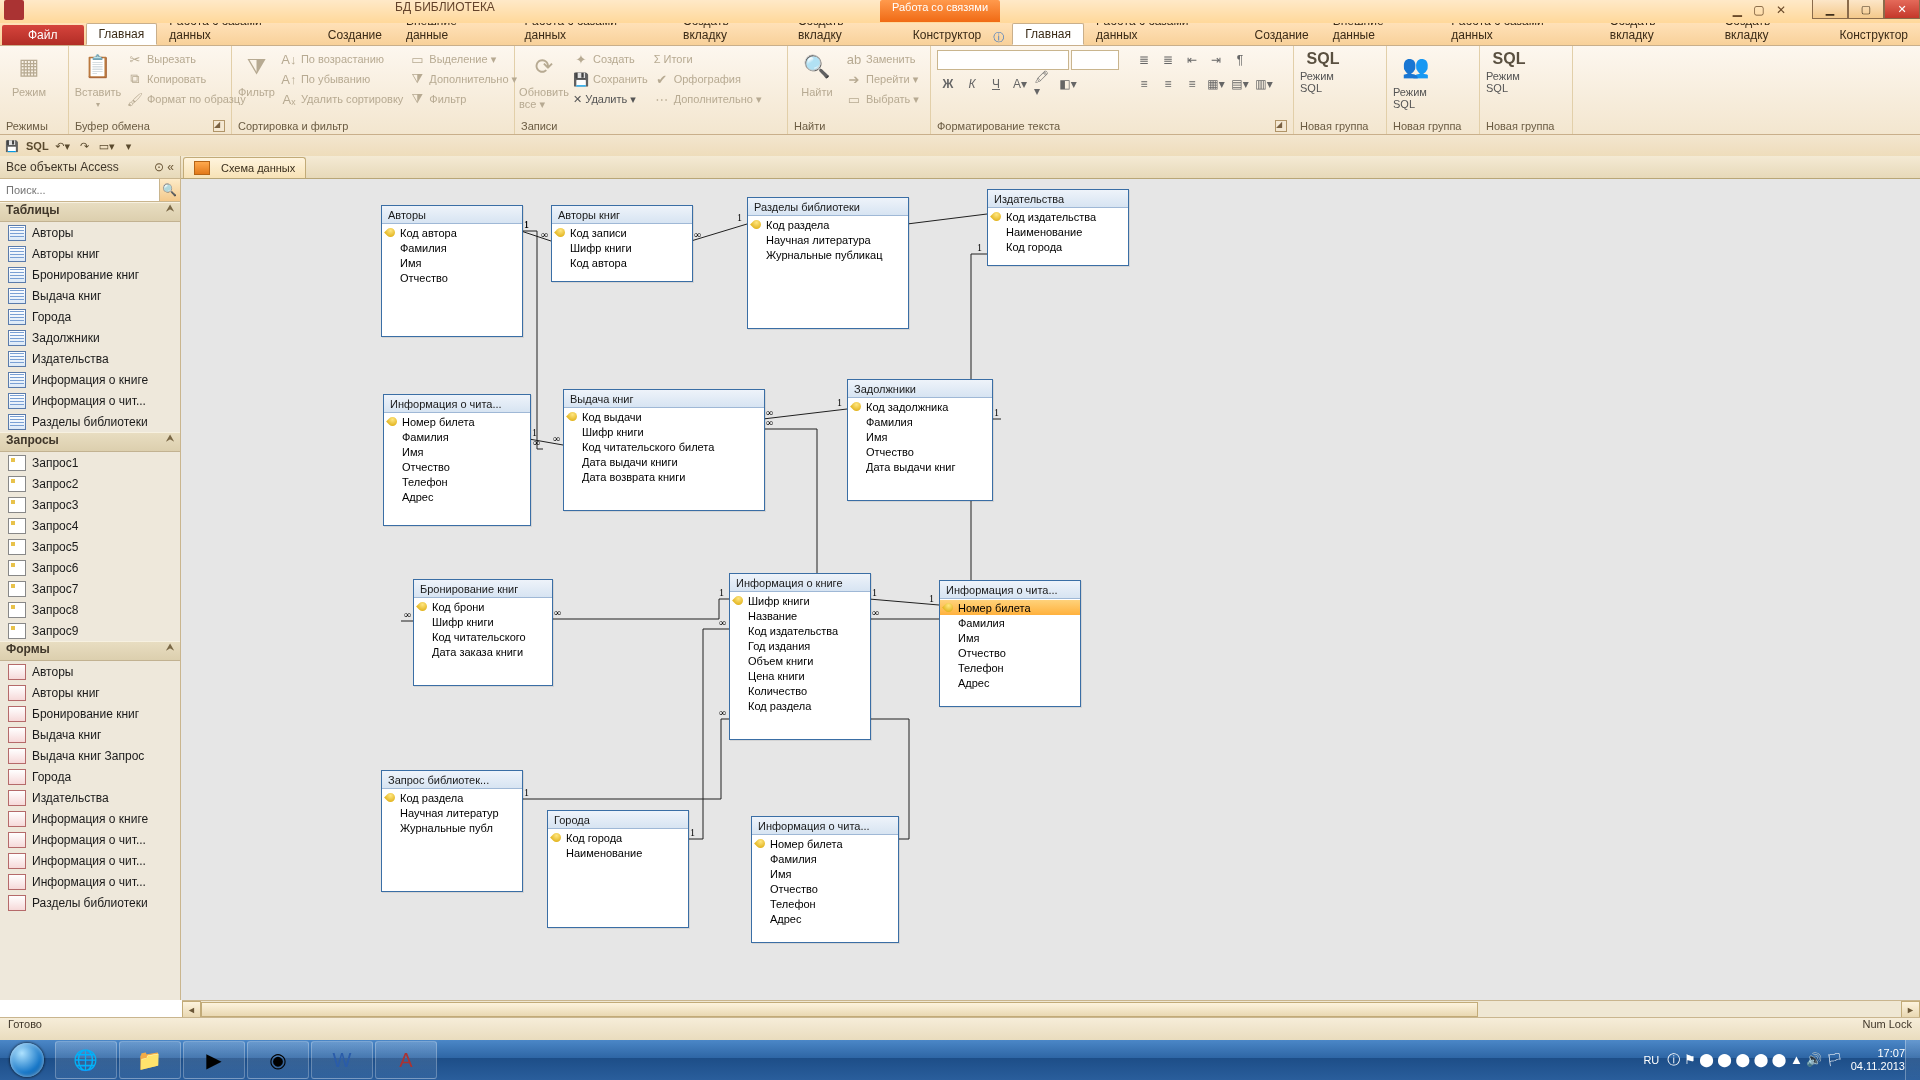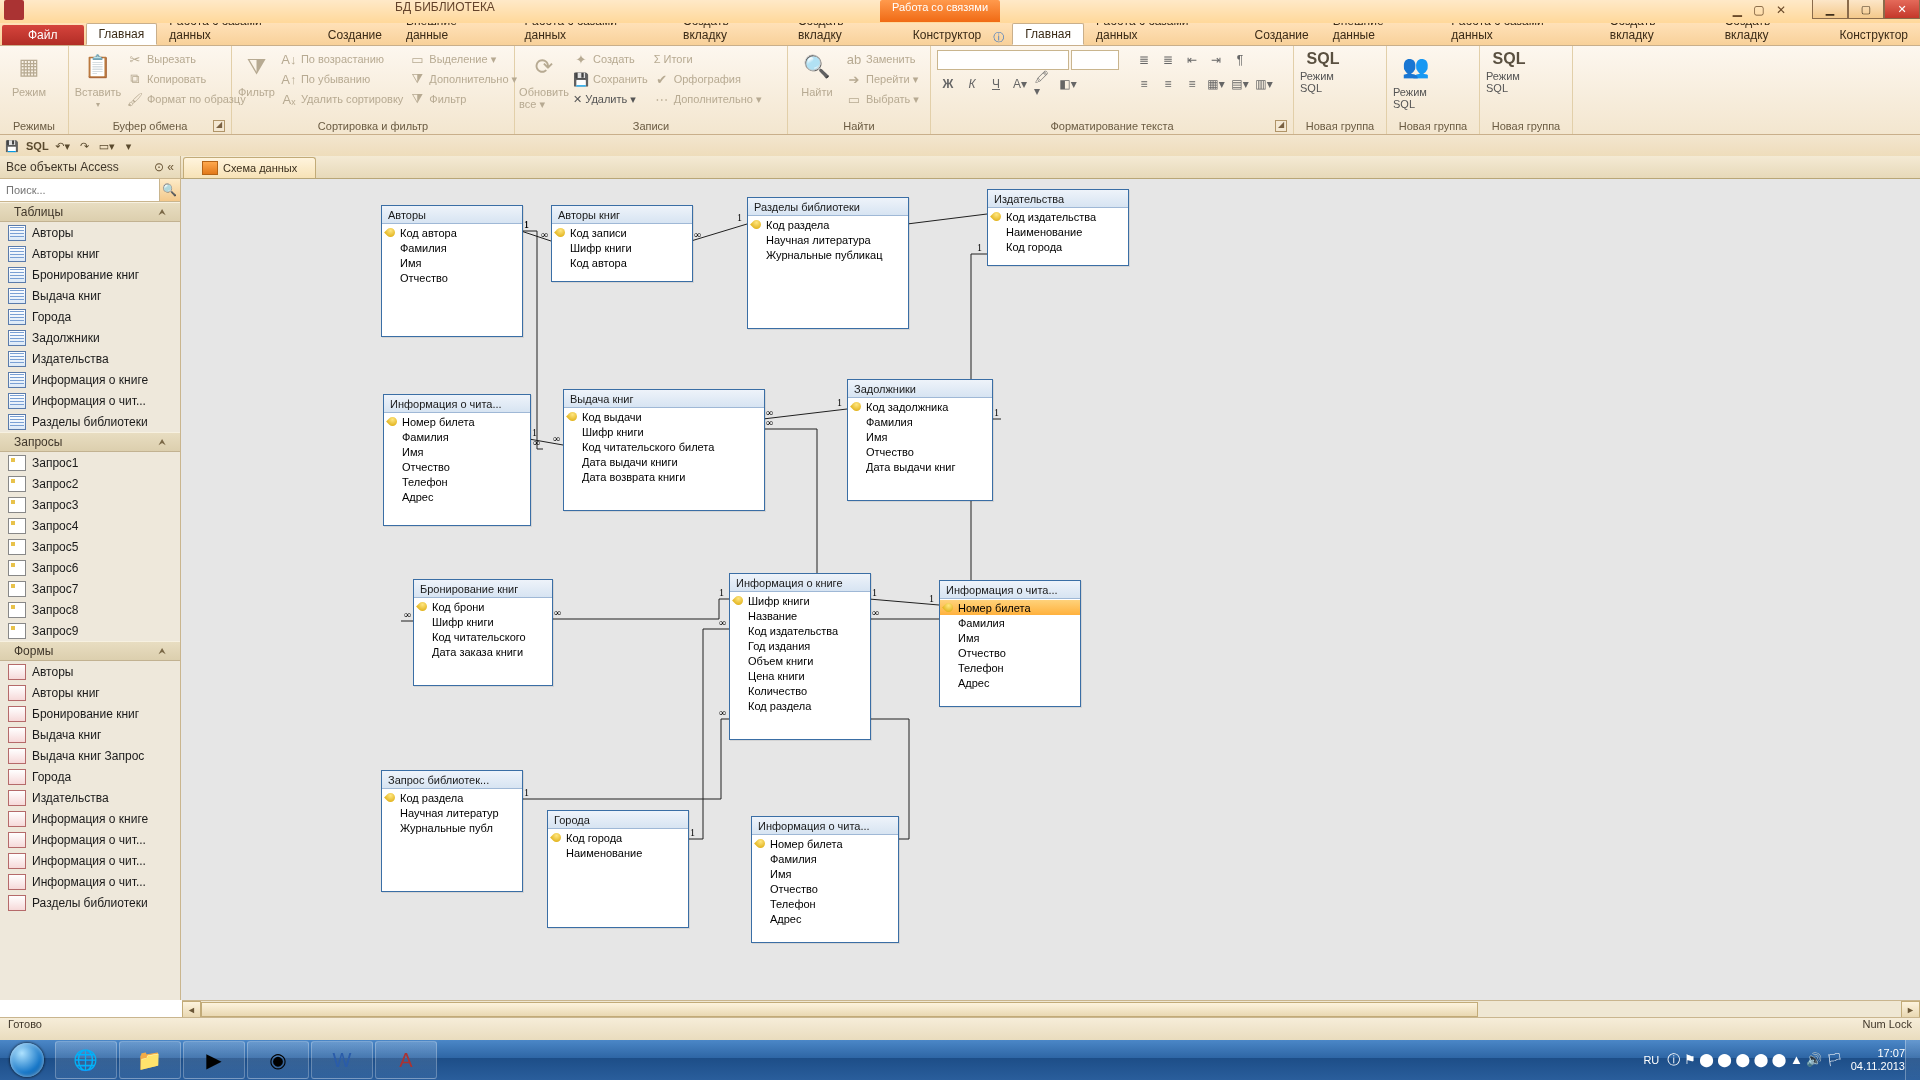--- a/index.html
+++ b/index.html
@@ -15,21 +15,21 @@
 
 .tabs{height:22px;background:linear-gradient(#ffe1b8,#f8d19a);display:flex;align-items:flex-end;padding-left:2px;border-bottom:1px solid #c9af8b}
 .tab{padding:3px 12px 3px;color:#3b2b17;font-size:12px;cursor:default}
 .tab.file{background:linear-gradient(#d5443c,#b22d26);color:#fff;border-radius:2px 2px 0 0;margin-right:2px;padding:3px 26px}
 .tab.active{background:#fff;border:1px solid #c9af8b;border-bottom:1px solid #fff;border-radius:2px 2px 0 0}
 .tabs .help{margin-left:auto;margin-right:8px;color:#3673c4}
 
 .ribbon{height:88px;background:linear-gradient(#fdf7ef,#f3e6cf);border-bottom:1px solid #c9af8b;display:flex}
 .rgroup{border-right:1px solid #e2cfa9;display:flex;flex-direction:column;justify-content:space-between;padding:2px 6px 0}
 .rgroup .body{flex:1;display:flex;align-items:flex-start;gap:6px;padding-top:2px}
-.rgroup .label{text-align:center;font-size:11px;color:#6a5b42;padding:1px 0 2px;position:relative}
+.rgroup .label{font-size:11px;color:#6a5b42;padding:1px 0 2px;position:relative}
 .rgroup .label .dlg{position:absolute;right:0;bottom:2px;width:10px;height:10px;border:1px solid #b09468;font-size:8px;line-height:8px;color:#7a6142}
 .bigbtn{display:flex;flex-direction:column;align-items:center;width:46px;color:#555;font-size:11px;gap:2px}
 .bigbtn.disabled{color:#b7aa92}
 .bigbtn .ico{width:32px;height:32px;border:1px solid transparent;display:flex;align-items:center;justify-content:center;font-size:22px}
 .smrow{display:flex;align-items:center;gap:4px;color:#555;font-size:11px;height:18px;white-space:nowrap}
 .smrow.disabled{color:#b7aa92}
 .smrow .ico{width:16px;height:16px;display:inline-flex;align-items:center;justify-content:center;font-size:13px}
 .col{display:flex;flex-direction:column;gap:2px}
 .fmt-combo{display:flex;gap:2px}
 .fmt-combo .sel{height:18px;border:1px solid #c9b58e;background:#fff}
@@ -41,34 +41,34 @@
 .qat .qico{width:16px;height:16px;display:inline-flex;align-items:center;justify-content:center}
 
 .workspace{position:absolute;top:156px;left:0;right:0;bottom:34px;display:flex}
 
 .nav{width:180px;background:#eee8db;border-right:1px solid #c9b58e;display:flex;flex-direction:column;font-size:12px}
 .nav-head{height:22px;background:linear-gradient(#f4ead4,#e7d9b9);border-bottom:1px solid #c9b58e;display:flex;align-items:center;padding:0 6px;color:#40372a}
 .nav-head .dd{margin-left:auto;color:#6a5636}
 .nav-search{height:22px;display:flex;border-bottom:1px solid #c9b58e}
 .nav-search input{flex:1;border:none;background:#fff;padding:0 6px;font-size:11px;color:#888;outline:none}
 .nav-search .go{width:20px;background:linear-gradient(#fdebc8,#f4c98b);border-left:1px solid #c9b58e;display:flex;align-items:center;justify-content:center;color:#6a4a2a}
-.nav-group{height:18px;background:linear-gradient(#e8ddc1,#dccfae);border-top:1px solid #f7f1e1;border-bottom:1px solid #c2b291;display:flex;align-items:center;padding:0 14px;color:#40372a;font-weight:normal}
+.nav-group{height:18px;background:linear-gradient(#e8ddc1,#dccfae);border-top:1px solid #f7f1e1;border-bottom:1px solid #c2b291;display:flex;align-items:flex-start;padding:0 6px;color:#40372a;font-weight:bold}
 .nav-group .coll{margin-left:auto;font-size:9px;color:#7a6846}
 .nav-list{overflow:hidden}
 .nav-item{height:21px;display:flex;align-items:center;gap:6px;padding:0 4px 0 8px;color:#1a1a1a;white-space:nowrap;overflow:hidden;text-overflow:ellipsis}
 .nav-item .oi{width:16px;height:14px;display:inline-block;flex-shrink:0}
 .oi.table{background:linear-gradient(#fff,#dce9f7);border:1px solid #5a7bab;position:relative}
 .oi.table::before{content:"";position:absolute;inset:1px;background:repeating-linear-gradient(#7aa0d4 0 1px,transparent 1px 3px)}
 .oi.query{border:1px solid #888;background:#fff;position:relative}
 .oi.query::after{content:"";position:absolute;left:2px;top:2px;width:4px;height:4px;background:#e8c24b}
 .oi.form{background:linear-gradient(#fff,#f6d9d9);border:1px solid #b56a6a}
 
 .docarea{flex:1;display:flex;flex-direction:column;background:#e4e4e4}
 .doctabs{height:22px;background:linear-gradient(#f4ead4,#e7d9b9);display:flex;align-items:flex-end;border-bottom:1px solid #b8a678}
-.doctab{height:20px;background:linear-gradient(#fff4dd,#f7e2b6);border:1px solid #c2ab78;border-bottom:none;border-radius:3px 3px 0 0;padding:0 18px;display:flex;align-items:center;gap:5px;margin-left:2px;font-size:11px;color:#3a2e1c}
+.doctab{height:20px;background:linear-gradient(#fff4dd,#f7e2b6);border:1px solid #c2ab78;border-bottom:none;border-radius:3px 3px 0 0;padding:0 10px;display:flex;align-items:center;gap:11px;margin-left:2px;font-size:11px;color:#3a2e1c}
 .doctab .ti{width:14px;height:12px;background:linear-gradient(#ffa94d,#e2791a);border:1px solid #b56416}
 .canvas{flex:1;position:relative;background:#e6e6e6;overflow:hidden}
 
 .tbox{position:absolute;background:#fff;border:1px solid #3a6ea5;box-shadow:1px 1px 0 rgba(0,0,0,.08)}
 .tbox .th{height:17px;background:linear-gradient(#eef3fa,#d7e4f2);border-bottom:1px solid #9fb8d6;font-size:11px;color:#1a1a1a;padding:0 6px;display:flex;align-items:center;white-space:nowrap;overflow:hidden}
 .tbox .tb-body{padding:1px 0;min-height:12px}
 .fld{height:15px;display:flex;align-items:center;font-size:11px;color:#000;padding:0 4px 0 18px;position:relative;white-space:nowrap;overflow:hidden}
 .fld.pk::before{content:"";position:absolute;left:4px;top:3px;width:9px;height:9px;background:radial-gradient(circle at 35% 35%,#ffe680,#d9a400);border-radius:50% 50% 50% 0;transform:rotate(45deg)}
 .fld.sel{background:linear-gradient(#ffd27a,#ffb13d)}
 

